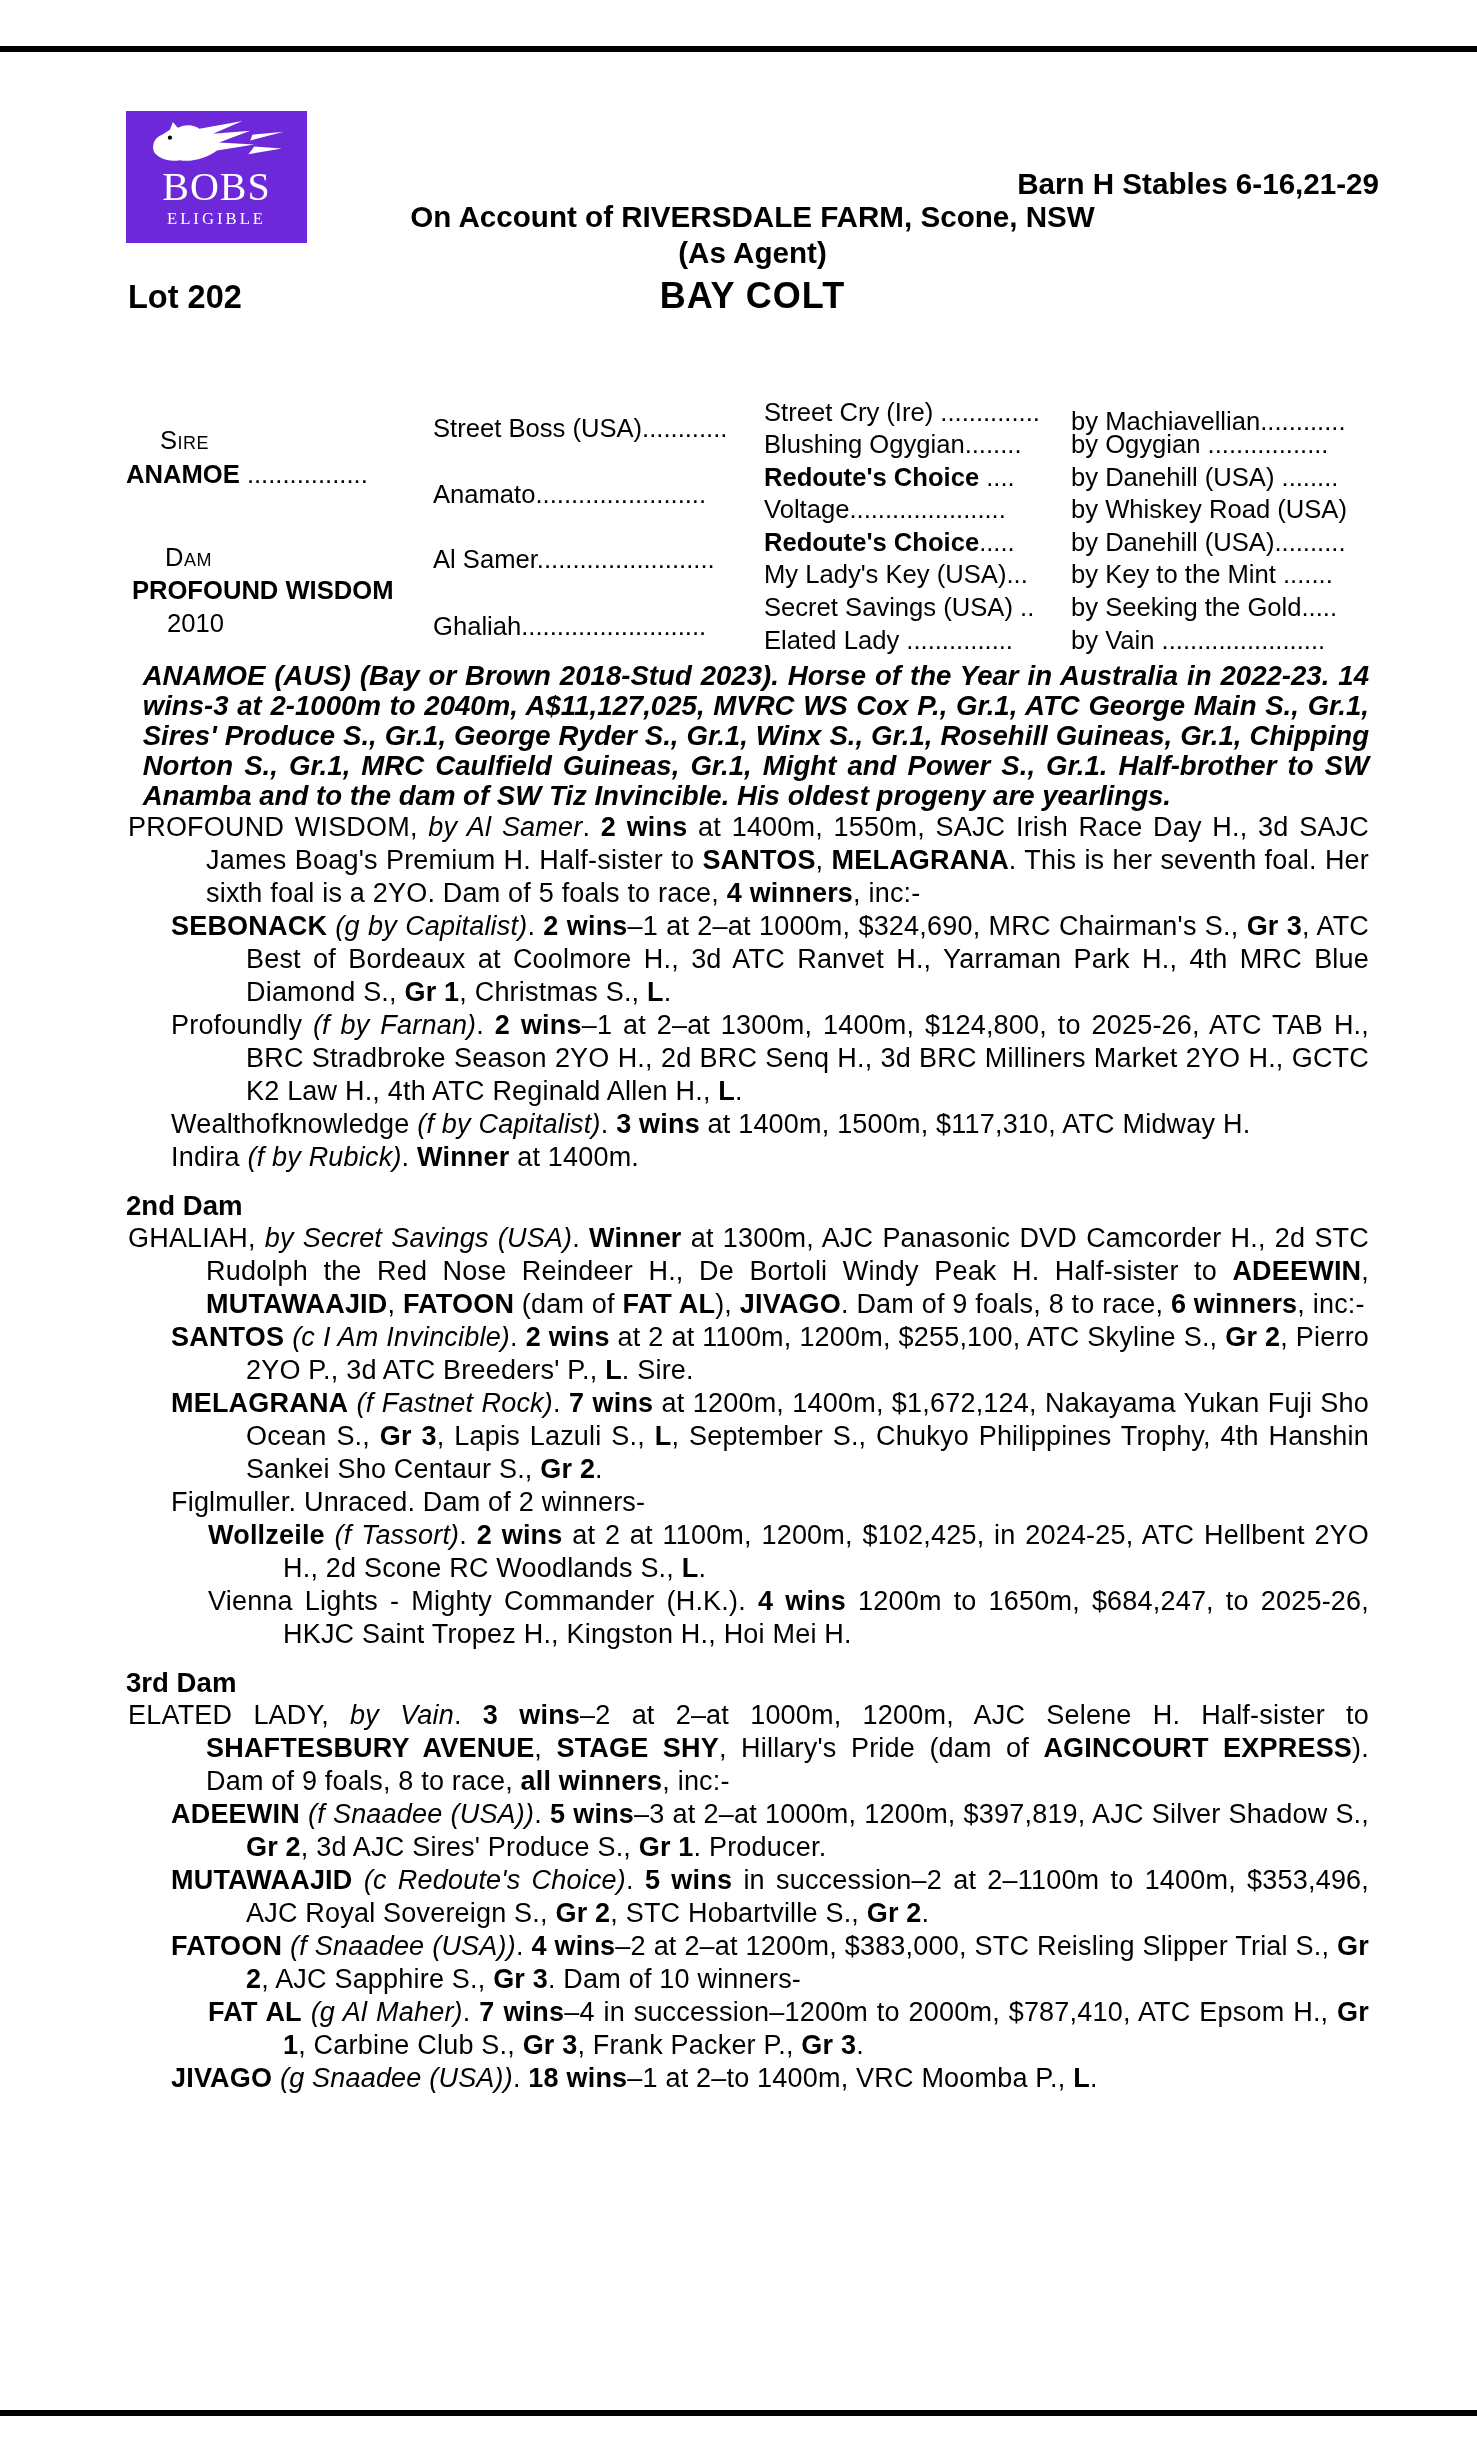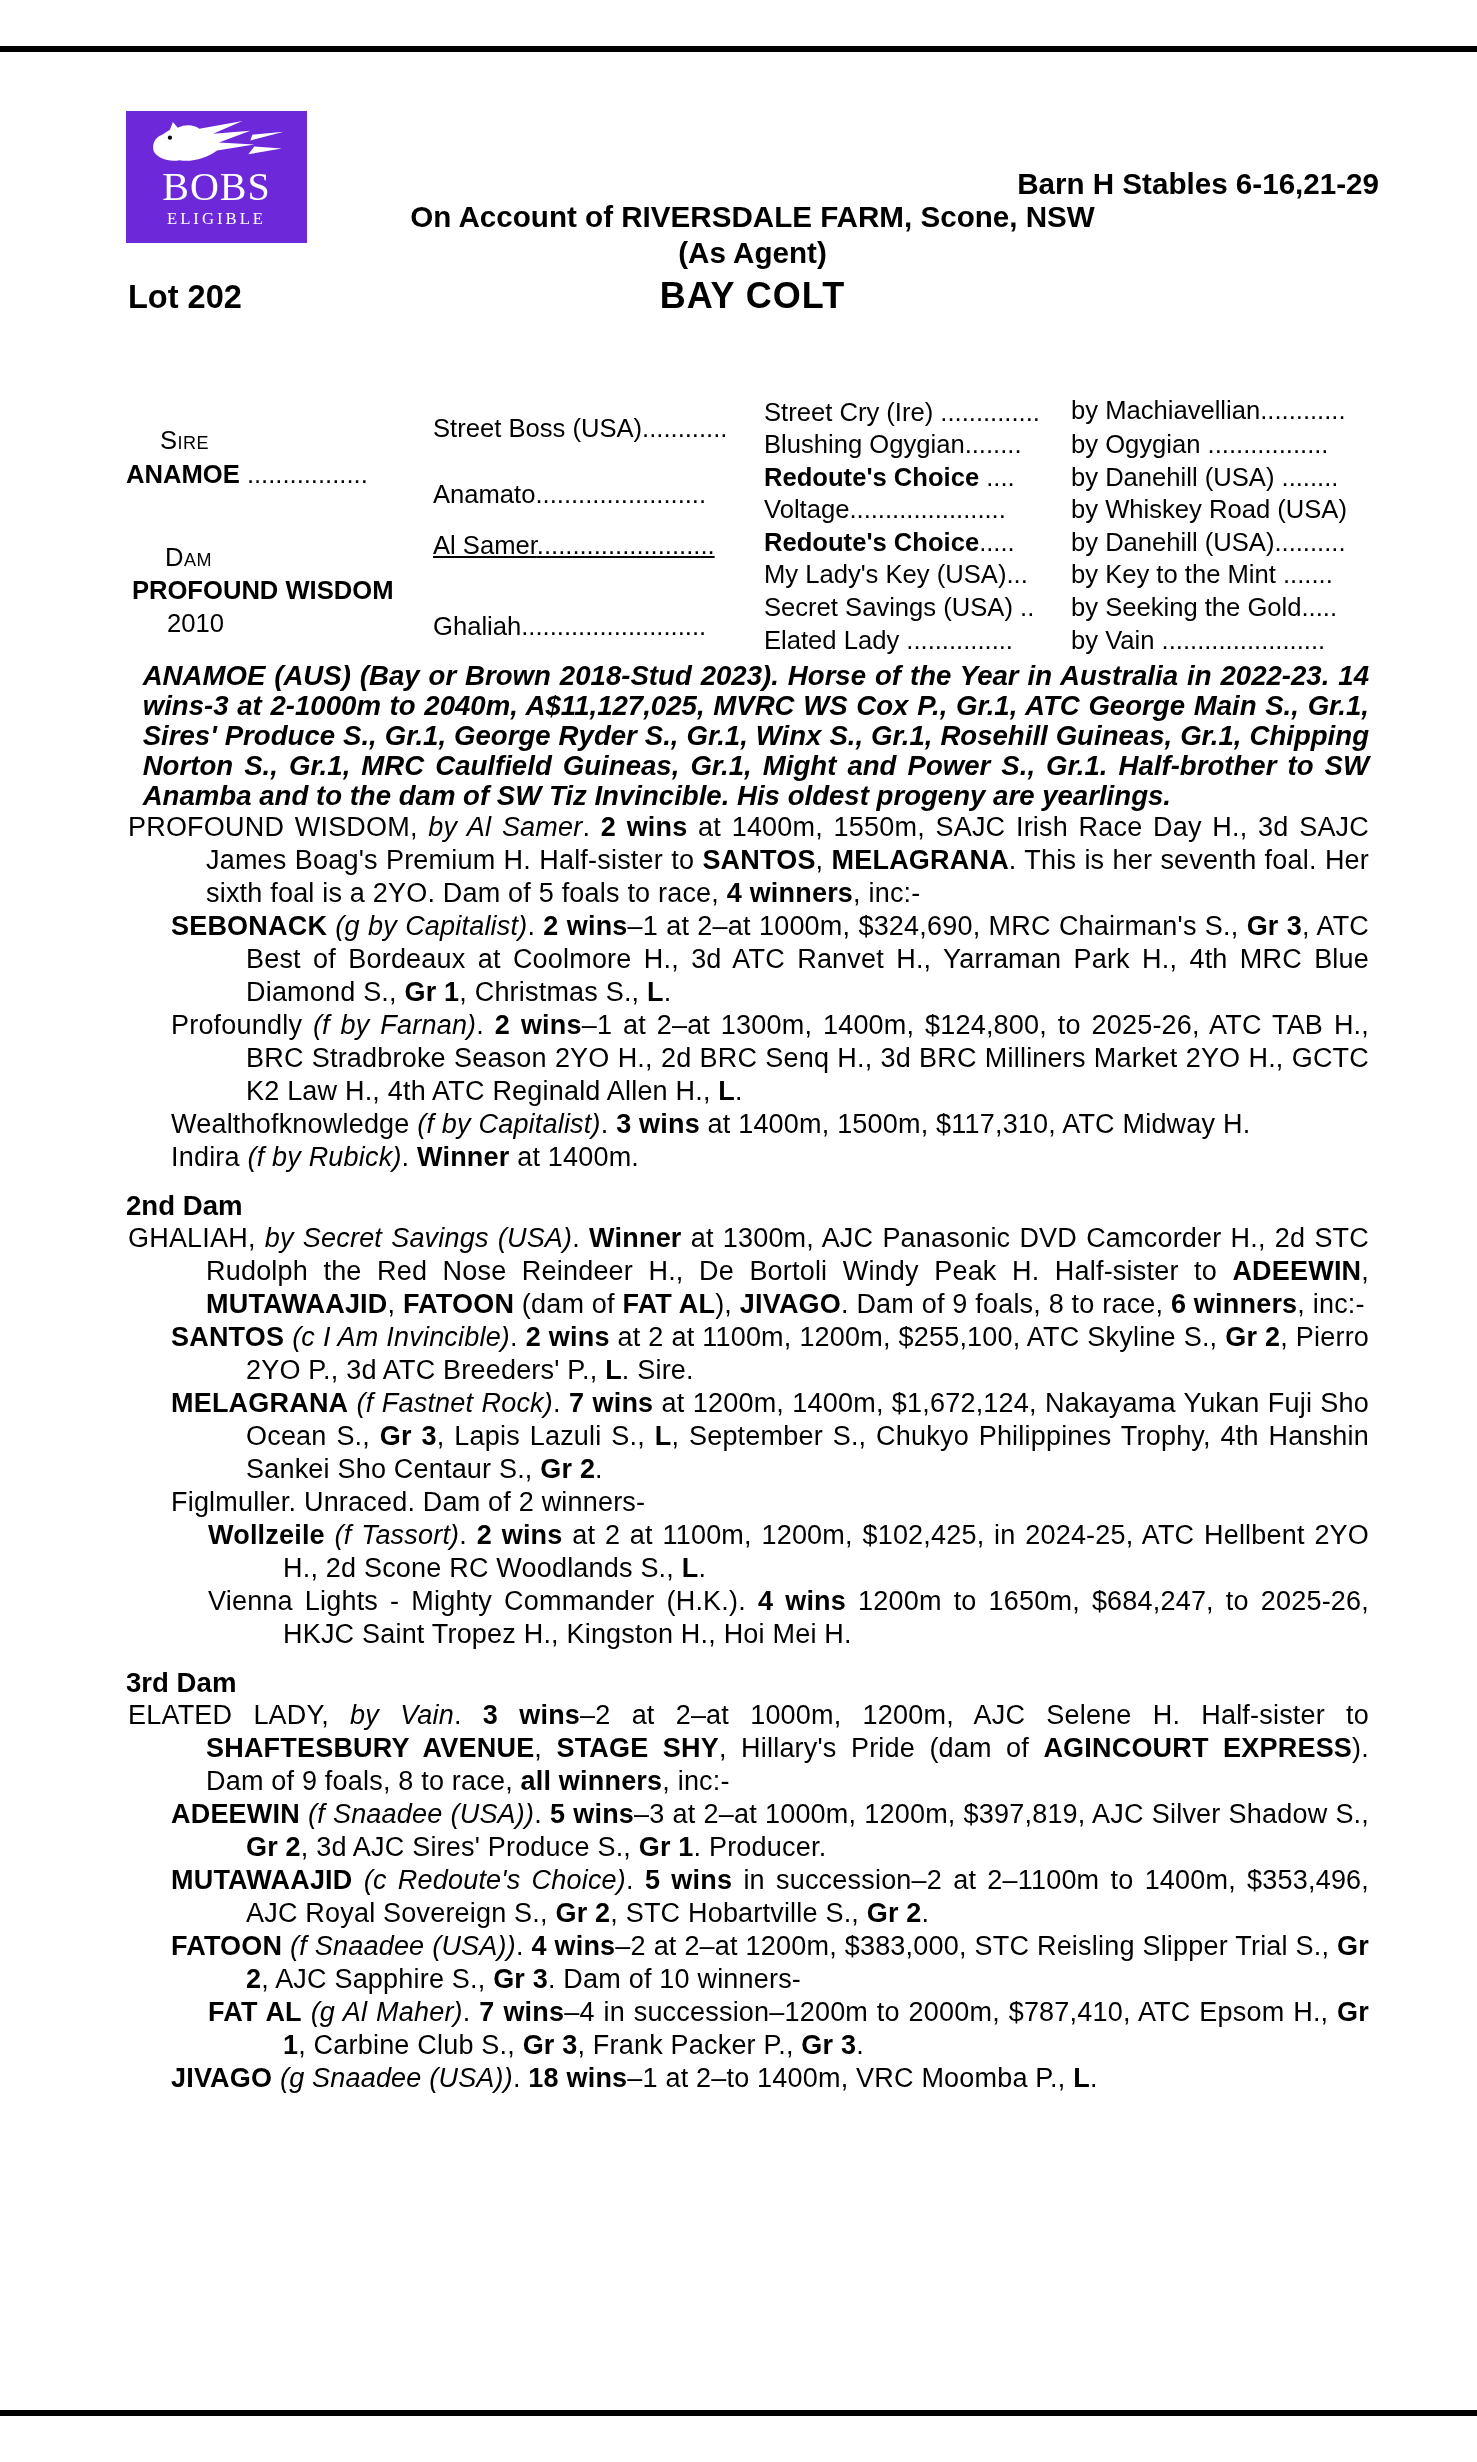--- a/index.html
+++ b/index.html
@@ -82,25 +82,25 @@
 
   <div class="ped">
     <div class="cell c1 lbl" style="left:34px; top:30.5px;">Sire</div>
     <div class="cell c1" style="top:65px;"><span class="bold">ANAMOE</span> <span class="dots">.................</span></div>
     <div class="cell c1 lbl" style="left:39px; top:148px;">Dam</div>
     <div class="cell c1 bold" style="left:5.9px; top:181px;">PROFOUND WISDOM</div>
     <div class="cell c1" style="left:41px; top:214px;">2010</div>
 
     <div class="cell c2" style="top:18.7px;"><span>Street Boss (USA)</span><span class="dots">............</span></div>
     <div class="cell c2" style="top:85px;"><span>Anamato</span><span class="dots">........................</span></div>
-    <div class="cell c2" style="top:136px;text-decoration:underline;"><span>Al Samer</span><span class="dots">.........................</span></div>
+    <div class="cell c2" style="top:150px;"><span>Al Samer</span><span class="dots">.........................</span></div>
     <div class="cell c2" style="top:217px;"><span>Ghaliah</span><span class="dots">..........................</span></div>
 
     <div class="cell c3" style="top:3px;"><span>Street Cry (Ire) </span><span class="dots">..............</span></div>
-    <div class="cell c4" style="top:1px;"><span>by Machiavellian</span><span class="dots">............</span></div>
+    <div class="cell c4" style="top:12px;"><span>by Machiavellian</span><span class="dots">............</span></div>
     <div class="cell c3" style="top:35px;"><span>Blushing Ogygian</span><span class="dots">........</span></div>
     <div class="cell c4" style="top:35px;"><span>by Ogygian </span><span class="dots">.................</span></div>
     <div class="cell c3" style="top:68px;"><span class="bold">Redoute's Choice </span><span class="dots">....</span></div>
     <div class="cell c4" style="top:68px;"><span>by Danehill (USA) </span><span class="dots">........</span></div>
     <div class="cell c3" style="top:100px;"><span>Voltage</span><span class="dots">......................</span></div>
     <div class="cell c4" style="top:100px;"><span>by Whiskey Road (USA)</span><span class="dots"></span></div>
     <div class="cell c3" style="top:133px;"><span class="bold">Redoute's Choice</span><span class="dots">.....</span></div>
     <div class="cell c4" style="top:133px;"><span>by Danehill (USA)</span><span class="dots">..........</span></div>
     <div class="cell c3" style="top:165px;"><span>My Lady's Key (USA)</span><span class="dots">...</span></div>
     <div class="cell c4" style="top:165px;"><span>by Key to the Mint </span><span class="dots">.......</span></div>

